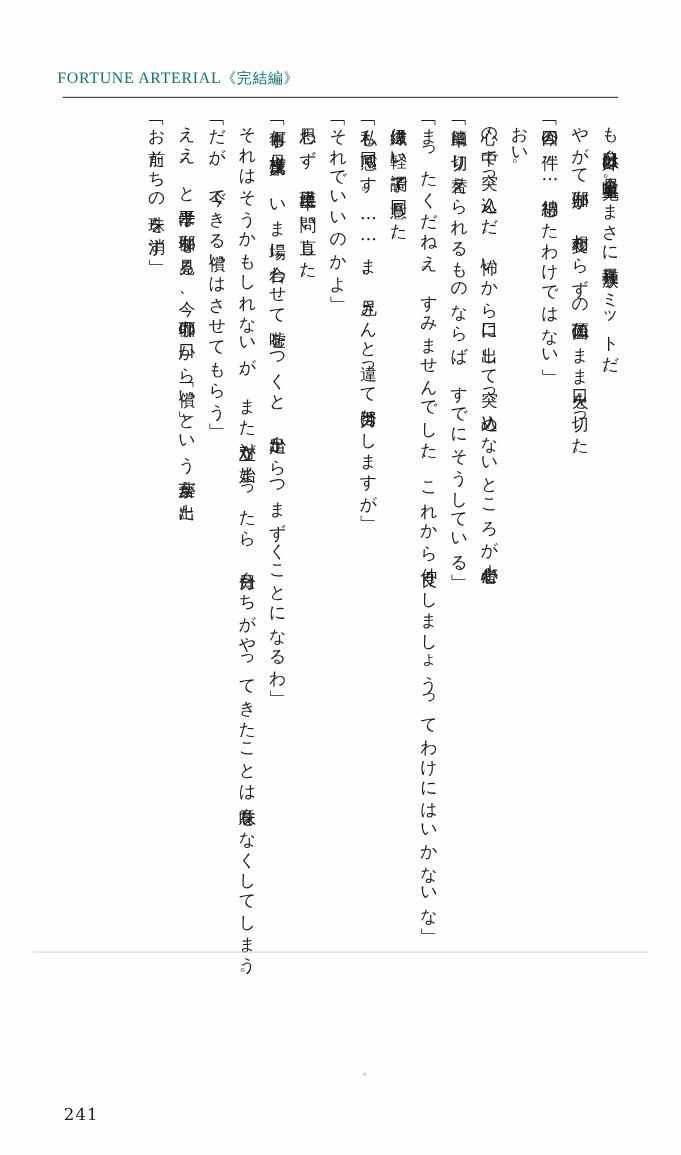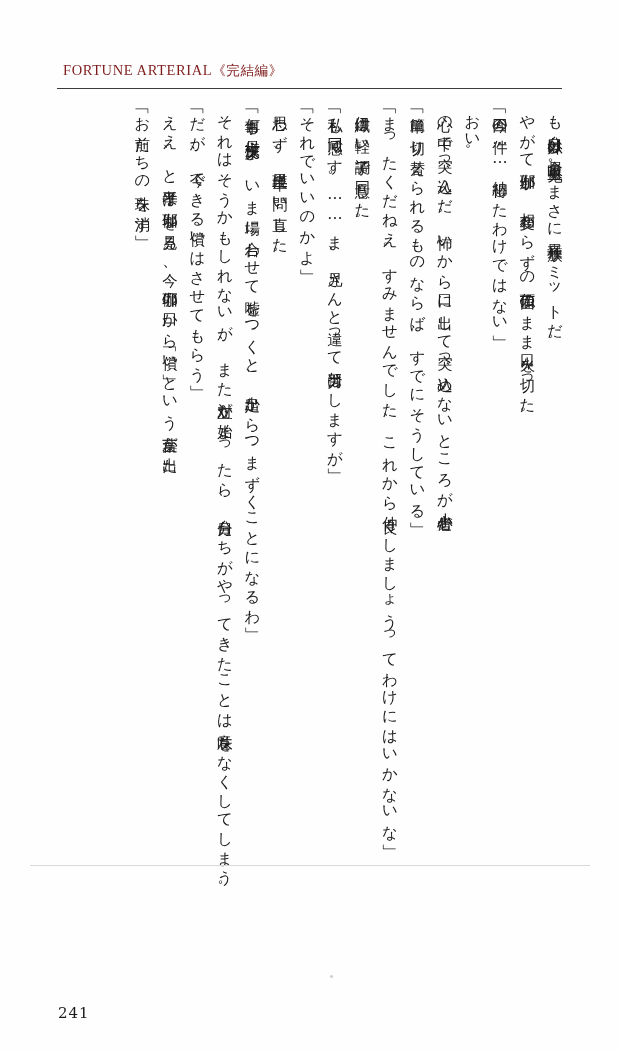--- a/index.html
+++ b/index.html
@@ -21,27 +21,27 @@
     left: 0;
     top: 0;
     width: 619px;
     height: 1050px;
     background: #fefefe;
   }
 
   
   .header {
     position: absolute;
-    left: 63px;
+    left: 52px;
     top: 62px;
     width: 500px;
     height: 26px;
     font-size: 14.5px;
     letter-spacing: 0.6px;
-    color: #7f1d1d;
+    color: #0f766e;
     white-space: nowrap;
     font-family: "Liberation Serif", "DejaVu Serif", serif;
   }
   .header .series {
     font-variant: normal;
   }
   .header .subtitle {
     font-family: "DejaVu Serif", serif;
     font-size: 13.5px;
   }

